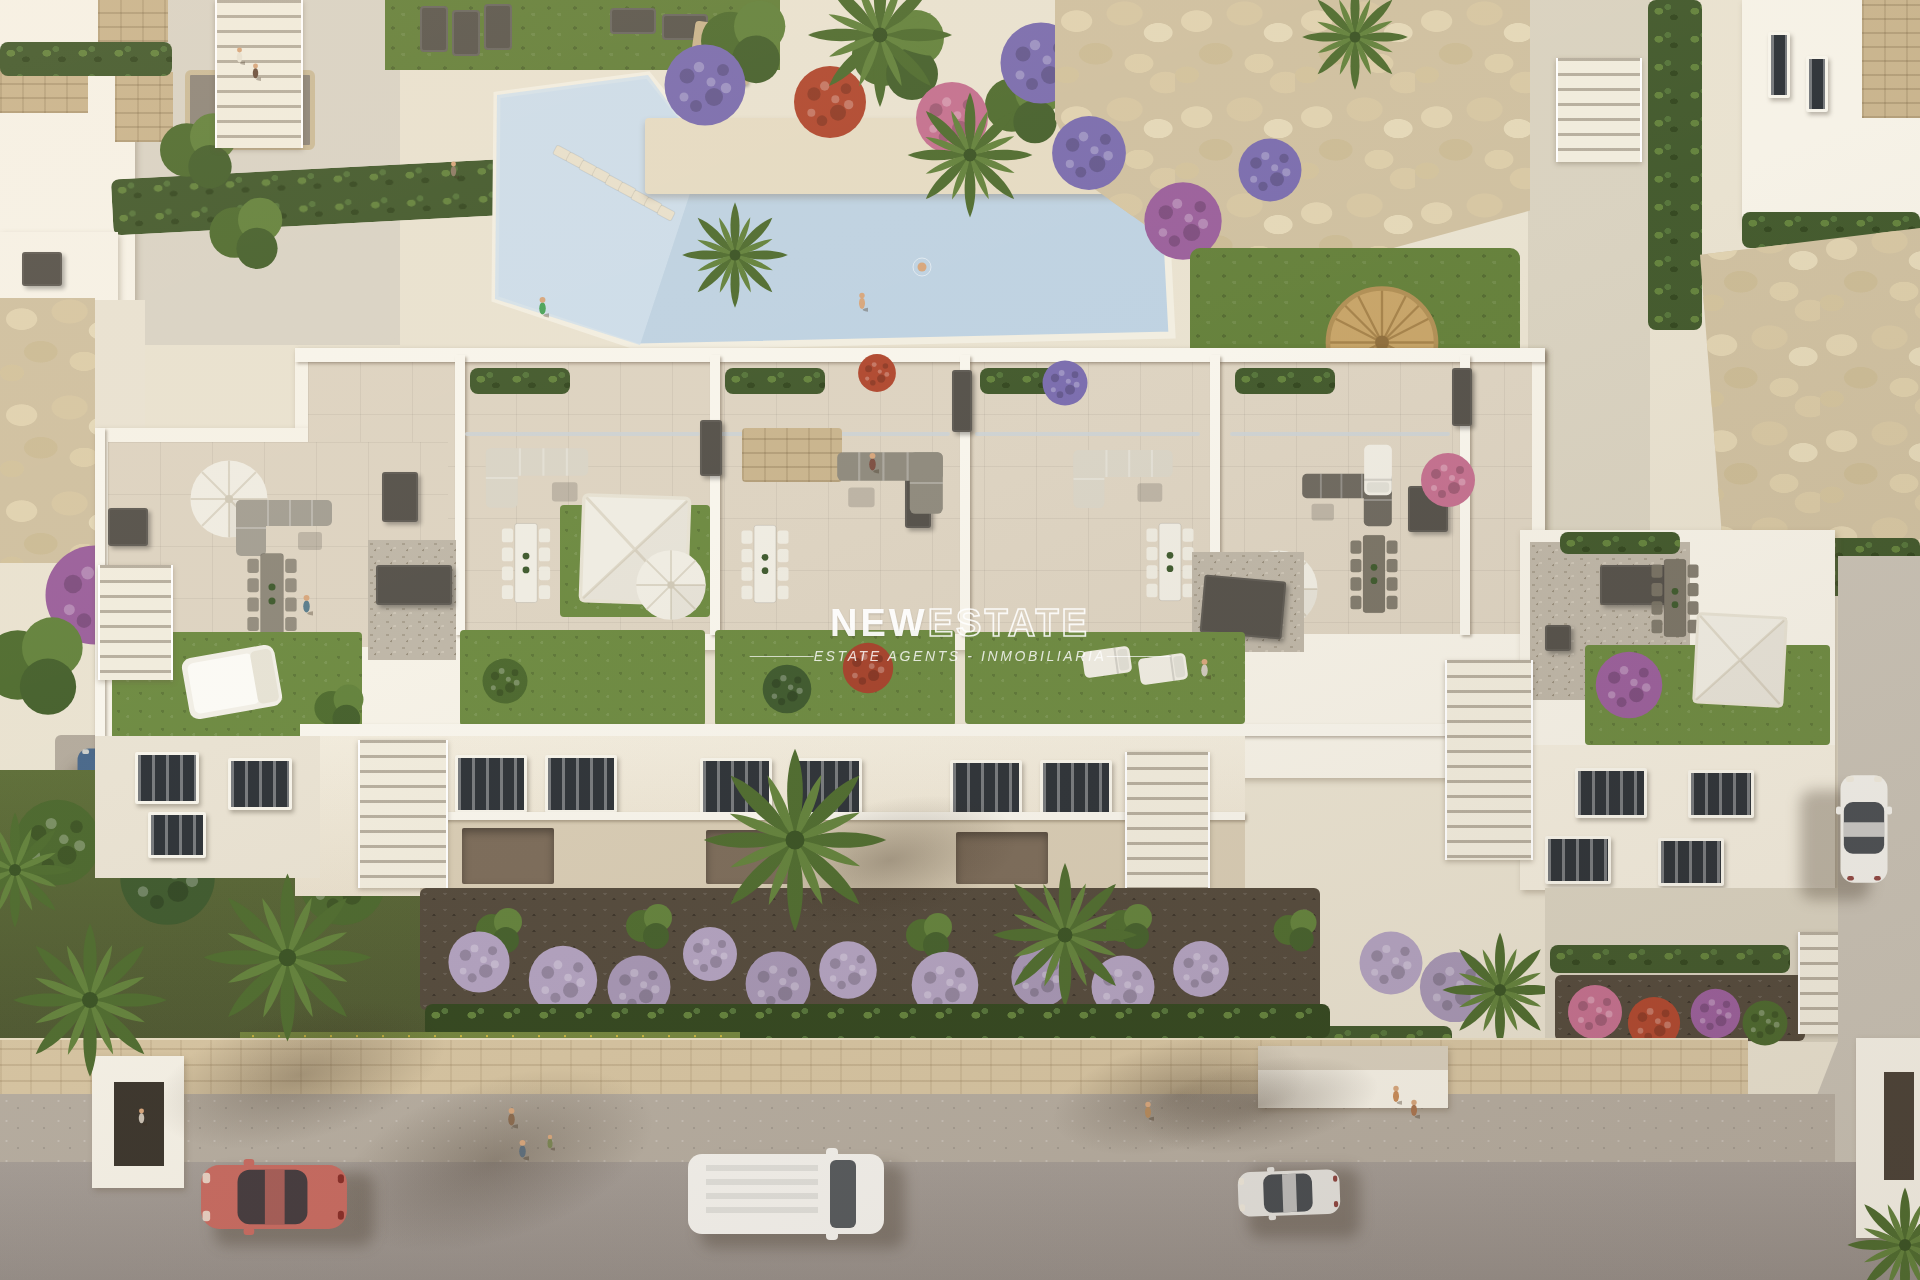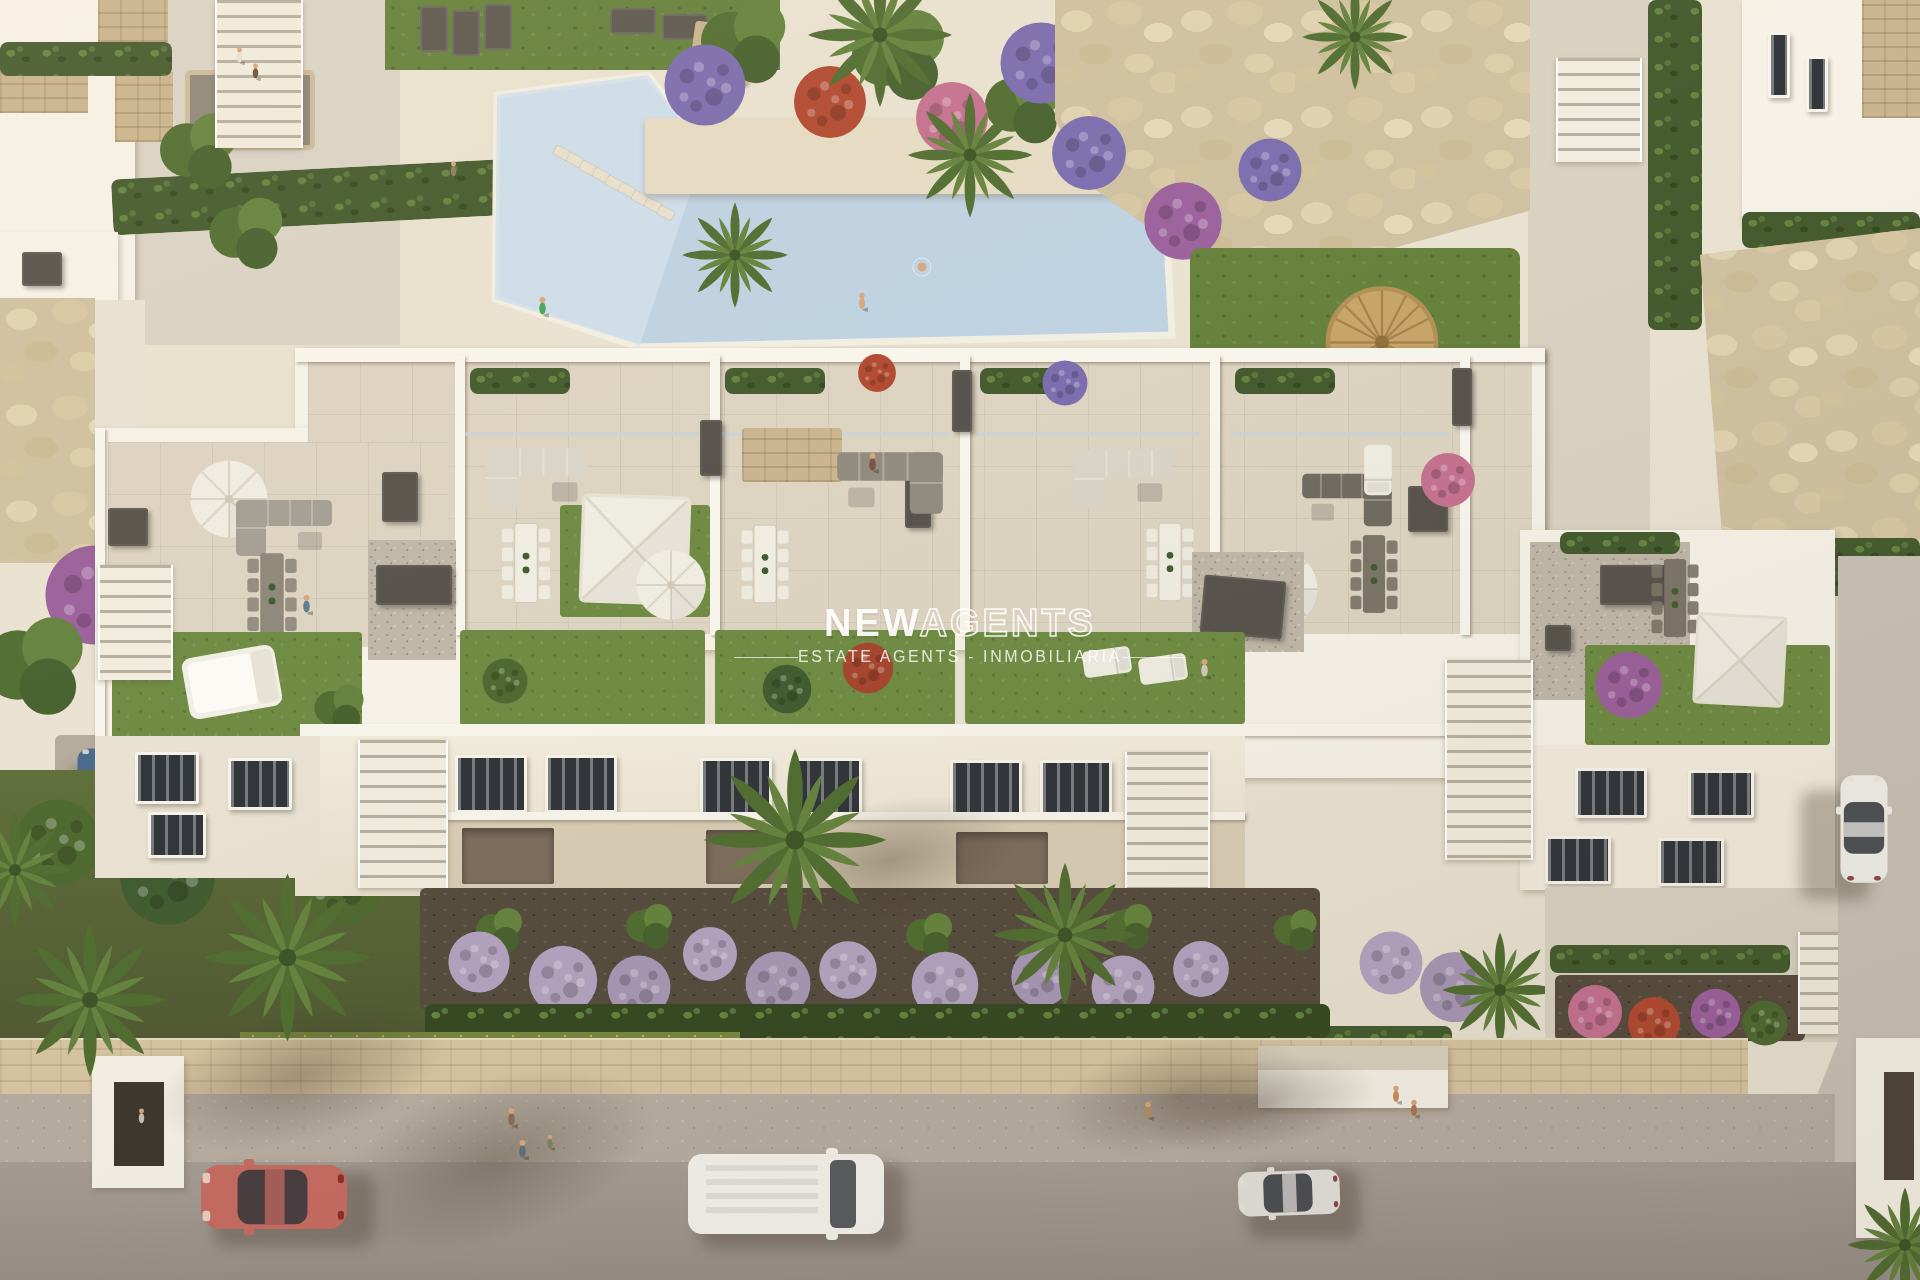--- a/index.html
+++ b/index.html
@@ -76,21 +76,21 @@
   .shadow-blob{background:radial-gradient(closest-side,rgba(55,42,28,.32),rgba(55,42,28,0));}
   .car-shadow{background:rgba(55,42,28,.30);filter:blur(7px);border-radius:14px;}
   .glassrail{background:#cad2d6;opacity:.8;border-radius:2px;}
   .grade{background:linear-gradient(160deg,rgba(255,225,190,.10),rgba(255,245,230,.02) 40%,rgba(80,60,45,.10));pointer-events:none;}
   
   .wm{left:50%;top:604px;transform:translateX(-50%);text-align:center;opacity:.92;z-index:60;}
   .wm-brand{font-size:38px;font-weight:bold;letter-spacing:3px;line-height:1;color:var(--watermark,#fff);
     text-shadow:0 1px 2px rgba(80,70,55,.25);white-space:nowrap;}
   .wm-outline{color:transparent;-webkit-text-stroke:1.6px rgba(255,255,255,.95);text-shadow:none;}
   .wm-tagline{margin-top:6px;display:flex;align-items:center;justify-content:center;gap:0;
-    font-size:16px;letter-spacing:2.6px;color:rgba(255,255,255,.88);white-space:nowrap;}
+    font-size:14px;letter-spacing:2.6px;color:rgba(255,255,255,.88);white-space:nowrap;font-style:italic;}
   .wm-line{display:inline-block;width:64px;height:1px;background:rgba(255,255,255,.75);}
 </style>
 </head>
 <body>
 
 <svg width="0" height="0" style="position:absolute">
   <defs>
     <symbol id="sym-palm" viewBox="0 0 100 100">
       <g fill="var(--palm1,#4f6c2f)">
         <path d="M50 50C44 31 45 13 50 2C55 13 56 31 50 50Z"></path>
@@ -703,21 +703,21 @@
       <use href="#sym-person"></use>
     </svg>
   <svg class="spr" style="left:250px;top:60px;width:11px;height:24px;color:#6b4f3c">
       <use href="#sym-person"></use>
     </svg>
   <svg class="spr" style="left:448px;top:158px;width:11px;height:24px;color:#8c7a64">
       <use href="#sym-person"></use>
     </svg>
 
   <div class="a wm">
-    <div class="wm-brand"><span>NEW</span><span class="wm-outline">AGENTS</span></div>
+    <div class="wm-brand"><span>NEW</span><span class="wm-outline">ESTATE</span></div>
     <div class="wm-tagline">
       <span class="wm-line"></span>
       <span>ESTATE AGENTS - INMOBILIARIA</span>
       <span class="wm-line"></span>
     </div>
   </div>
 
   <div class="a grade" style="left:0;top:0;width:1920px;height:1280px"></div>
 </div>
 

